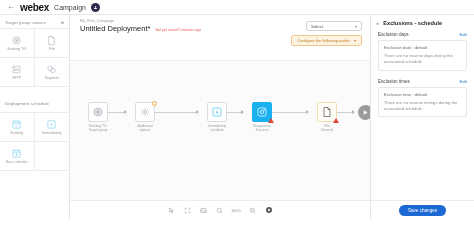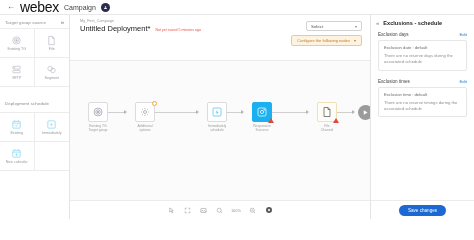--- a/index.html
+++ b/index.html
@@ -13,21 +13,21 @@
 
   
   .topbar {
     height: 15px; flex: 0 0 15px;
     display: flex; align-items: center; gap: 5px;
     padding: 0 7px;
     background: #fff;
     border-bottom: 1px solid #e8e8e8;
   }
   .back-arrow { font-size: 8px; color: #555; line-height: 1; cursor: pointer; }
-  .brand { font-size: 14px; font-weight: normal; color: #111; letter-spacing: -0.3px; text-align: center; }
+  .brand { font-size: 10px; font-weight: bold; color: #111; letter-spacing: -0.3px; text-align: center; }
   .brand-sub { font-size: 7px; color: #444; }
   .avatar-btn {
     width: 9px; height: 9px; border-radius: 50%;
     background: #2b2b4e; color: #fff;
     display: flex; align-items: center; justify-content: center;
     font-size: 5px; cursor: pointer;
   }
 
   
   .body { flex: 1; display: flex; min-height: 0; }

